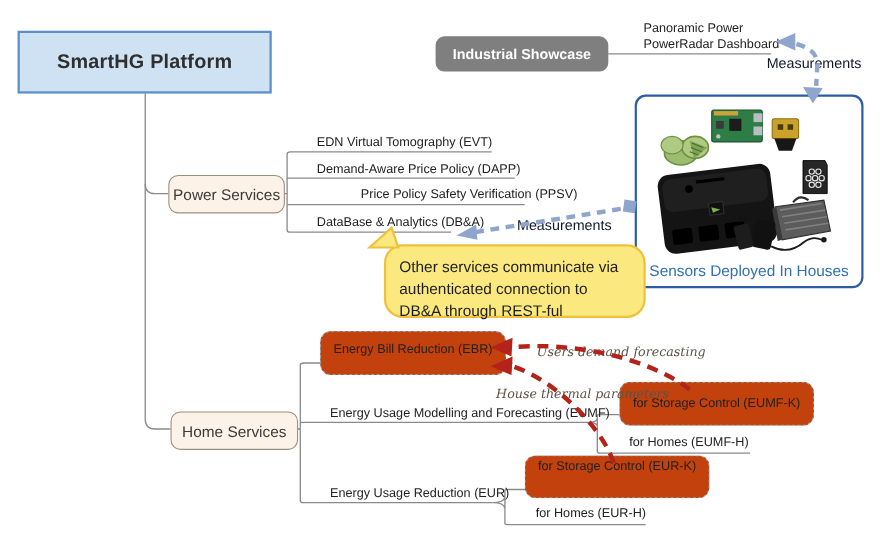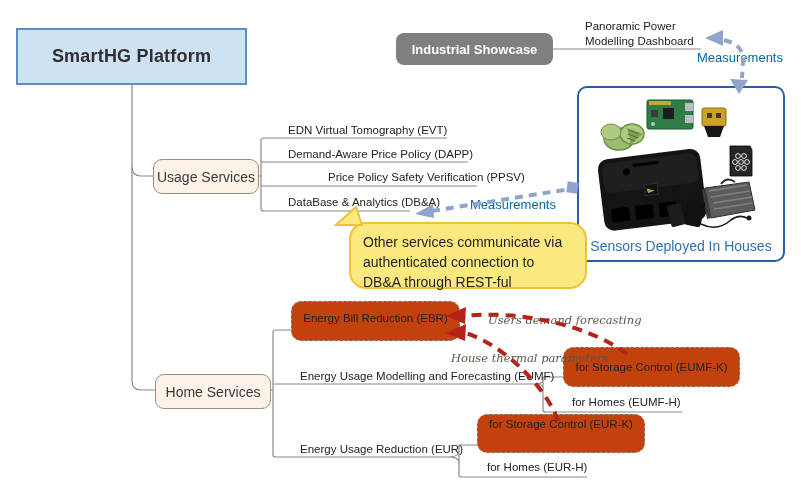--- a/index.html
+++ b/index.html
@@ -24,21 +24,21 @@
   
   .showcase-box{
     left:396px;top:33px;width:157px;height:32px;
     background:#7f7f7f;border-radius:8px;
     display:flex;align-items:center;justify-content:center;
     font-size:13px;font-weight:bold;color:#ffffff;
   }
   .panoramic{
     left:585px;top:19px;font-size:11.5px;color:#222;line-height:14.5px;white-space:pre-line;
   }
-  .meas{font-size:13px;color:#0369a1;}
+  .meas{font-size:13px;color:#0f172a;}
   
   .sensors-box{
     left:577px;top:86px;width:204px;height:172px;
     background:#fff;border:2px solid #2b5ca8;border-radius:10px;
   }
   .sensors-caption{
     position:absolute;left:0;right:0;bottom:6px;text-align:center;
     font-size:14px;color:#3170b4;
   }
   
@@ -82,21 +82,21 @@
 
       <path d="M448,457 Q458,457 459,452 M448,457 Q458,457 459,462 M459,445 L459,476 M459,445 L634,445 M459,476 Q459,477 462,477 L587,477"></path>
     </g>
   </svg>
 
   <div class="abs platform-box">SmartHG Platform</div>
 
   <div class="abs showcase-box">Industrial Showcase</div>
 
   <div class="abs panoramic">Panoramic Power
-Modelling Dashboard</div>
+PowerRadar Dashboard</div>
 
   <div class="abs meas" style="left:697px;top:50px;">Measurements</div>
 
   <div class="abs sensors-box">
     <svg width="200" height="145" style="position:absolute;left:2px;top:4px;">
 
       <g>
         <ellipse cx="38" cy="47" rx="15" ry="11" fill="#9cbd6e" stroke="#6f8f47" stroke-width="1.5"></ellipse>
         <ellipse cx="51" cy="42" rx="12" ry="10" fill="#aecb81" stroke="#6f8f47" stroke-width="1.5"></ellipse>
         <ellipse cx="30" cy="40" rx="10" ry="8" fill="#aecb81" stroke="#6f8f47" stroke-width="1"></ellipse>
@@ -157,21 +157,21 @@
         <rect x="104" y="108" width="18" height="26" rx="3" fill="#111" transform="rotate(12 113 121)"></rect>
         <rect x="88" y="112" width="14" height="22" rx="2" fill="#1c1c1c" transform="rotate(-14 95 123)"></rect>
         <path d="M92,110 L92,104 M97,110 L97,104" stroke="#111" stroke-width="2"></path>
         <path d="M120,132 Q136,140 150,128 Q158,122 166,126" stroke="#1a1a1a" stroke-width="1.6" fill="none"></path>
         <circle cx="168" cy="126" r="2.5" fill="#1a1a1a"></circle>
       </g>
     </svg>
     <div class="sensors-caption">Sensors Deployed In Houses</div>
   </div>
 
-  <div class="abs cat-box" style="left:153px;top:159px;width:104px;height:33px;">Usage Services</div>
+  <div class="abs cat-box" style="left:153px;top:159px;width:104px;height:33px;">Power Services</div>
 
   <div class="abs tree-label" style="left:288px;top:124px;">EDN Virtual Tomography (EVT)</div>
   <div class="abs tree-label" style="left:288px;top:148px;">Demand-Aware Price Policy (DAPP)</div>
   <div class="abs tree-label" style="left:288px;top:171px;padding-left:40px;">Price Policy Safety Verification (PPSV)</div>
   <div class="abs tree-label" style="left:288px;top:196px;">DataBase &amp; Analytics (DB&amp;A)</div>
 
   <div class="abs meas" style="left:470px;top:197px;">Measurements</div>
 
   <div class="abs note-box">Other services communicate via authenticated connection to DB&amp;A through REST-ful</div>
 

